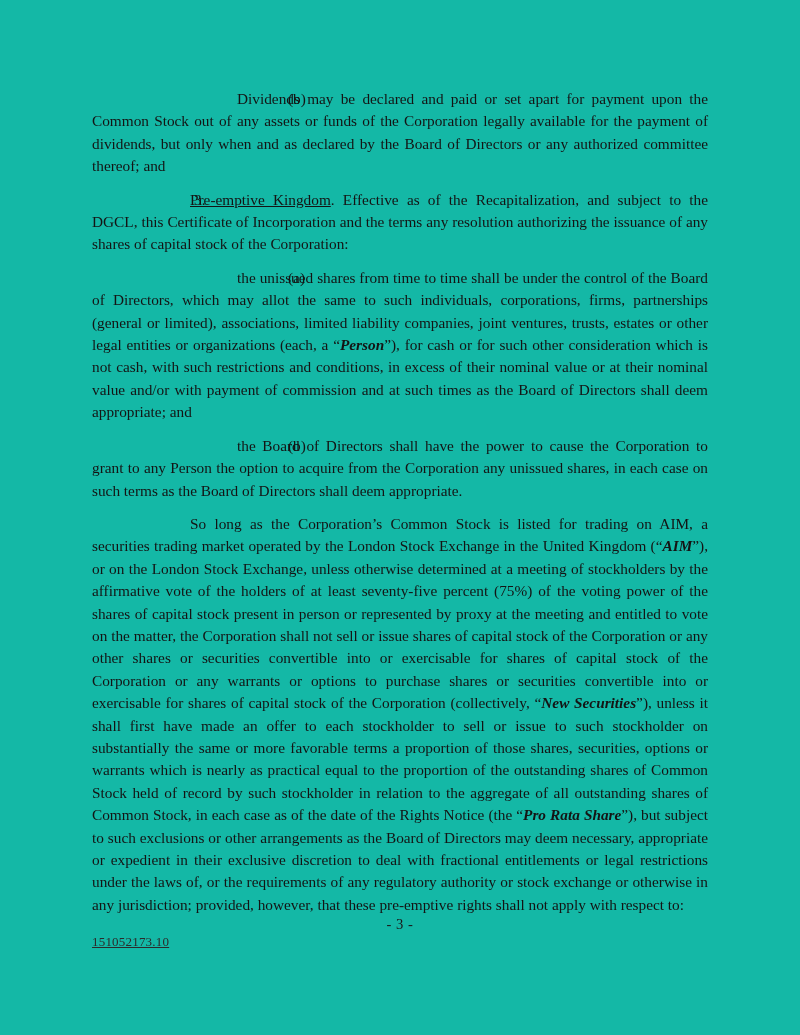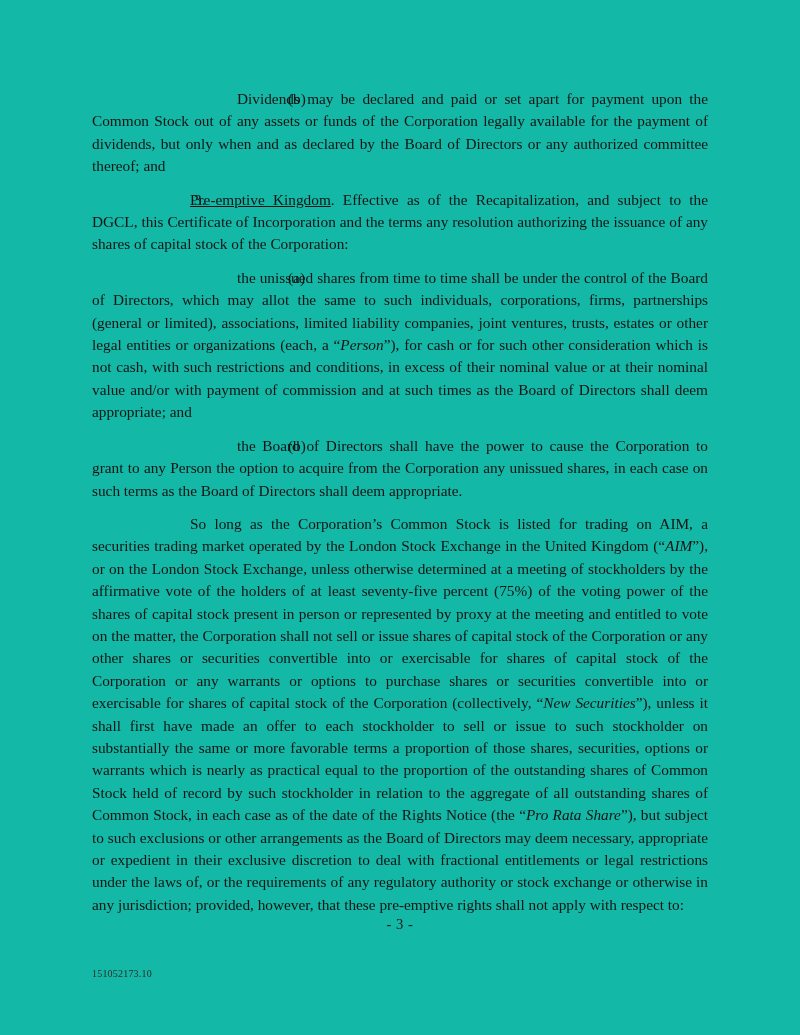--- a/index.html
+++ b/index.html
@@ -47,43 +47,44 @@
   }
   .lbl {
     display: inline-block;
     width: 47px;
   }
   .lbl-num {
     display: inline-block;
     width: 47px;
   }
   .bi {
-    font-weight: normal;
+    font-weight: bold;
     font-style: italic;
   }
   .ul {
     text-decoration: underline;
   }
   .page-number {
     position: absolute;
     left: 0;
     top: 916px;
     width: 800px;
     text-align: center;
     font-size: 14.6px;
     color: #1a1a1a;
     letter-spacing: 0.5px;
   }
   .doc-id {
     position: absolute;
     left: 92px;
-    top: 968px;
-    font-size: 10px;
+    top: 934px;
+    font-size: 13px;
     color: #2b2b2b;
     letter-spacing: 0.2px;
+    text-decoration: underline;
   }
 </style>
 </head>
 <body>
 
 <div class="page">
 
   <div class="content">
 
     <p class="para indent-lettered">

